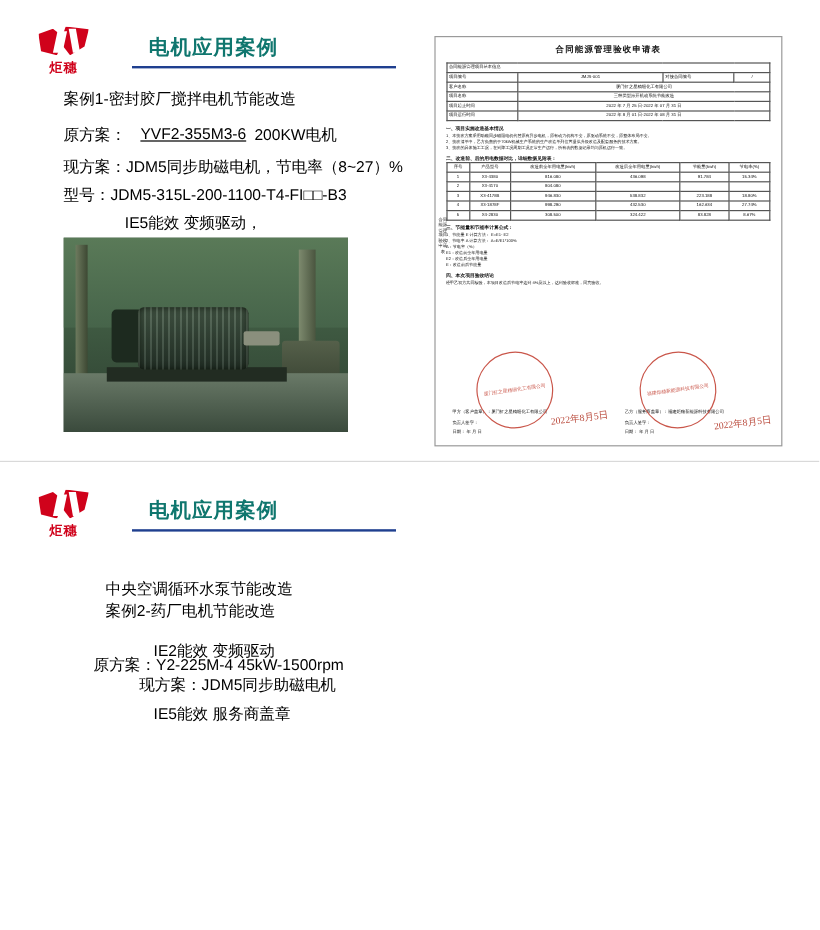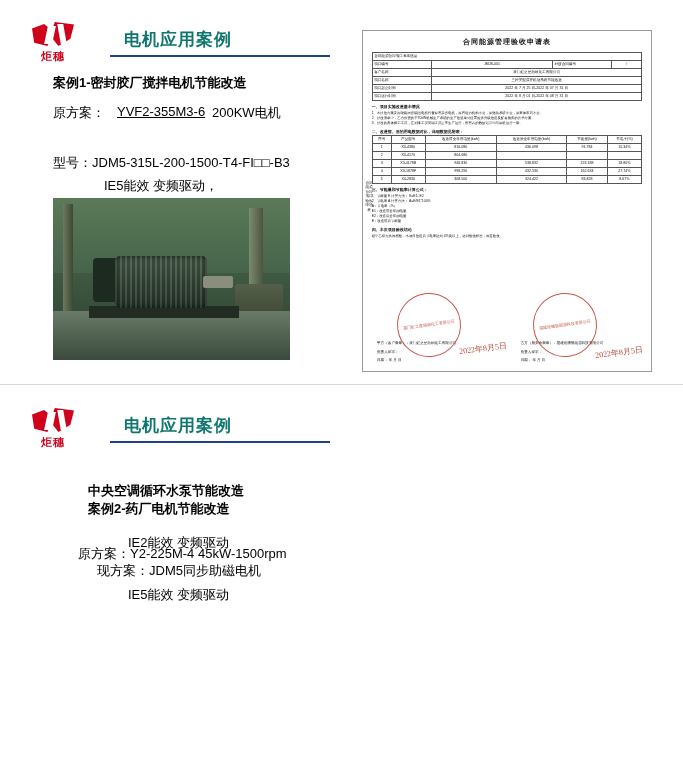--- a/index.html
+++ b/index.html
@@ -89,21 +89,21 @@
     background: #1f3f8f;
   }
 
   
   .body-text {
     position: absolute;
     font-size: 13px;
     color: #000000;
     white-space: nowrap;
   }
-  .bold { font-weight: bold; }
+  .bold { font-weight: normal; }
   .ul { text-decoration: underline; }
 
   
   .photo {
     position: absolute;
     overflow: hidden;
     background: #3a4a3f;
   }
 
   
@@ -257,21 +257,22 @@
 
     <div class="slide-title" style="left:124px; top:28px;">电机应用案例</div>
     <div class="title-rule" style="left:110px; top:55px; width:220px;"></div>
 
     <div class="body-text bold" style="left:53px; top:74px;">案例1-密封胶厂搅拌电机节能改造</div>
 
     <div class="body-text" style="left:53px; top:104px;">原方案：</div>
     <div class="body-text ul" style="left:117px; top:104px;">YVF2-355M3-6</div>
     <div class="body-text" style="left:212px; top:104px;">200KW电机</div>
 
-    <div class="body-text" style="left:53px; top:154px;">型号：JDM5-315L-200-1500-T4-FI□□-B3</div>
+    <div class="body-text" style="left:53px; top:130px;">现方案：JDM5同步助磁电机，节电率（8~27）%</div>
+    <div class="body-text" style="left:53px; top:154px;">型号：JDM5-315L-200-1100-T4-FI□□-B3</div>
     <div class="body-text" style="left:104px; top:177px;">IE5能效 变频驱动，</div>
 
     <div class="photo" id="photo-motor">
       <div class="wall"></div>
       <div class="pipe2"></div>
       <div class="pipe"></div>
       <div class="equip"></div>
       <div class="floor"></div>
       <div class="base"></div>
       <div class="motor-hood"></div>
@@ -416,17 +417,17 @@
       <div class="name">炬穗</div>
     </div>
 
     <div class="slide-title" style="left:124px; top:28px;">电机应用案例</div>
     <div class="title-rule" style="left:110px; top:55px; width:220px;"></div>
 
     <div class="body-text bold" style="left:88px; top:74px;margin-top:40px;">案例2-药厂电机节能改造</div>
     <div class="body-text bold" style="left:88px; top:96px;">中央空调循环水泵节能改造</div>
     <div class="body-text" style="left:78px; top:124px;margin-top:35px;">原方案：Y2-225M-4 45kW-1500rpm</div>
     <div class="body-text" style="left:128px; top:148px;text-align:center;">IE2能效 变频驱动</div>
-    <div class="body-text" style="left:97px; top:176px;">现方案：JDM5同步助磁电机</div>
-    <div class="body-text" style="left:128px; top:200px;">IE5能效 变频驱动</div>
+    <div class="body-text" style="left:116px; top:176px;">现方案：JDM5同步助磁电机</div>
+    <div class="body-text" style="left:128px; top:200px;">IE5能效 服务商盖章</div>
 
   </div>
 </div>
 
 </body></html>

